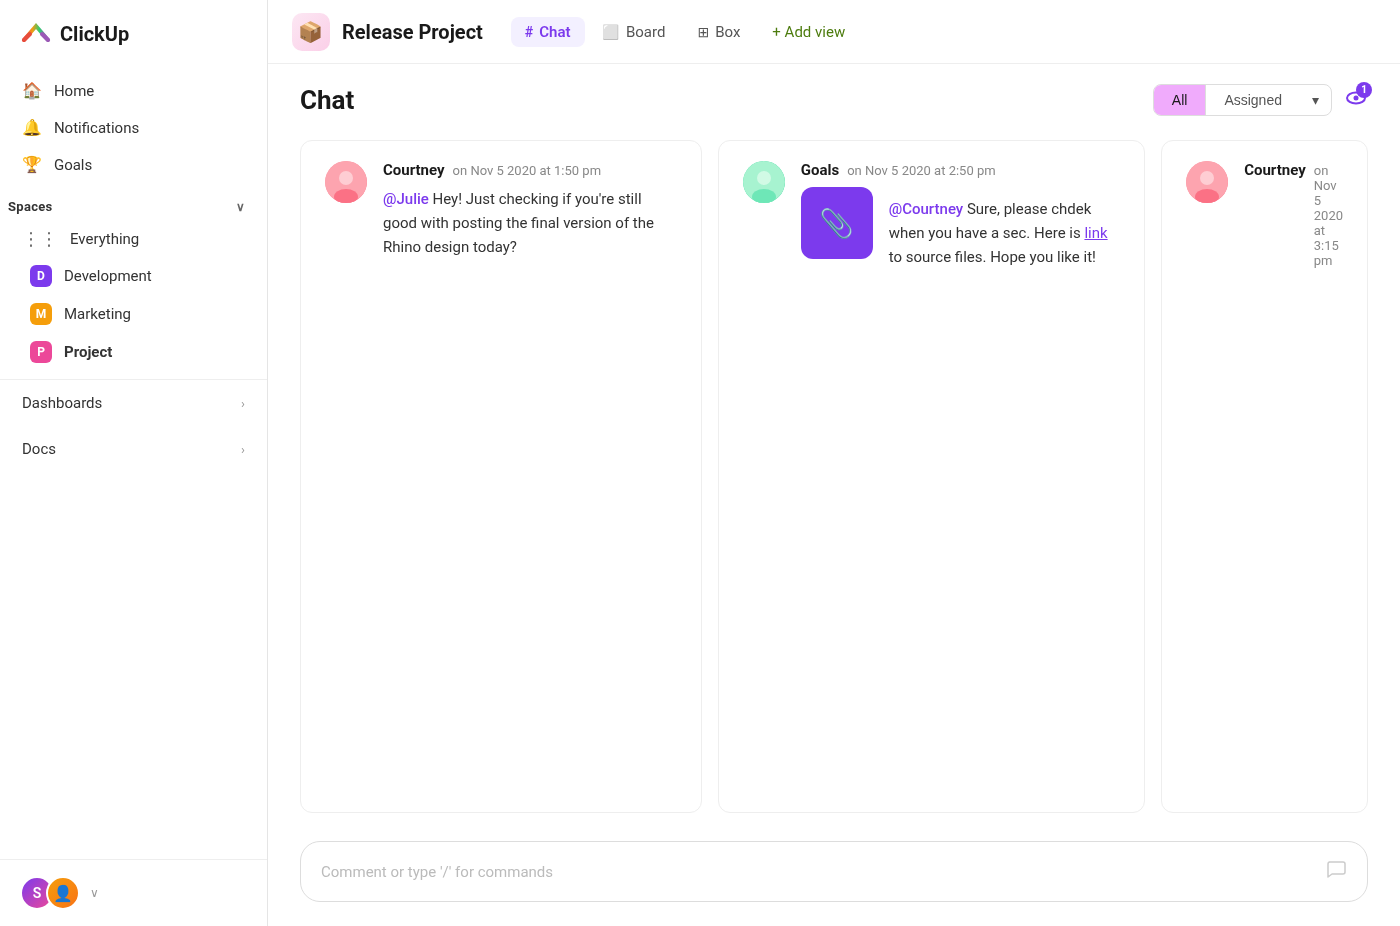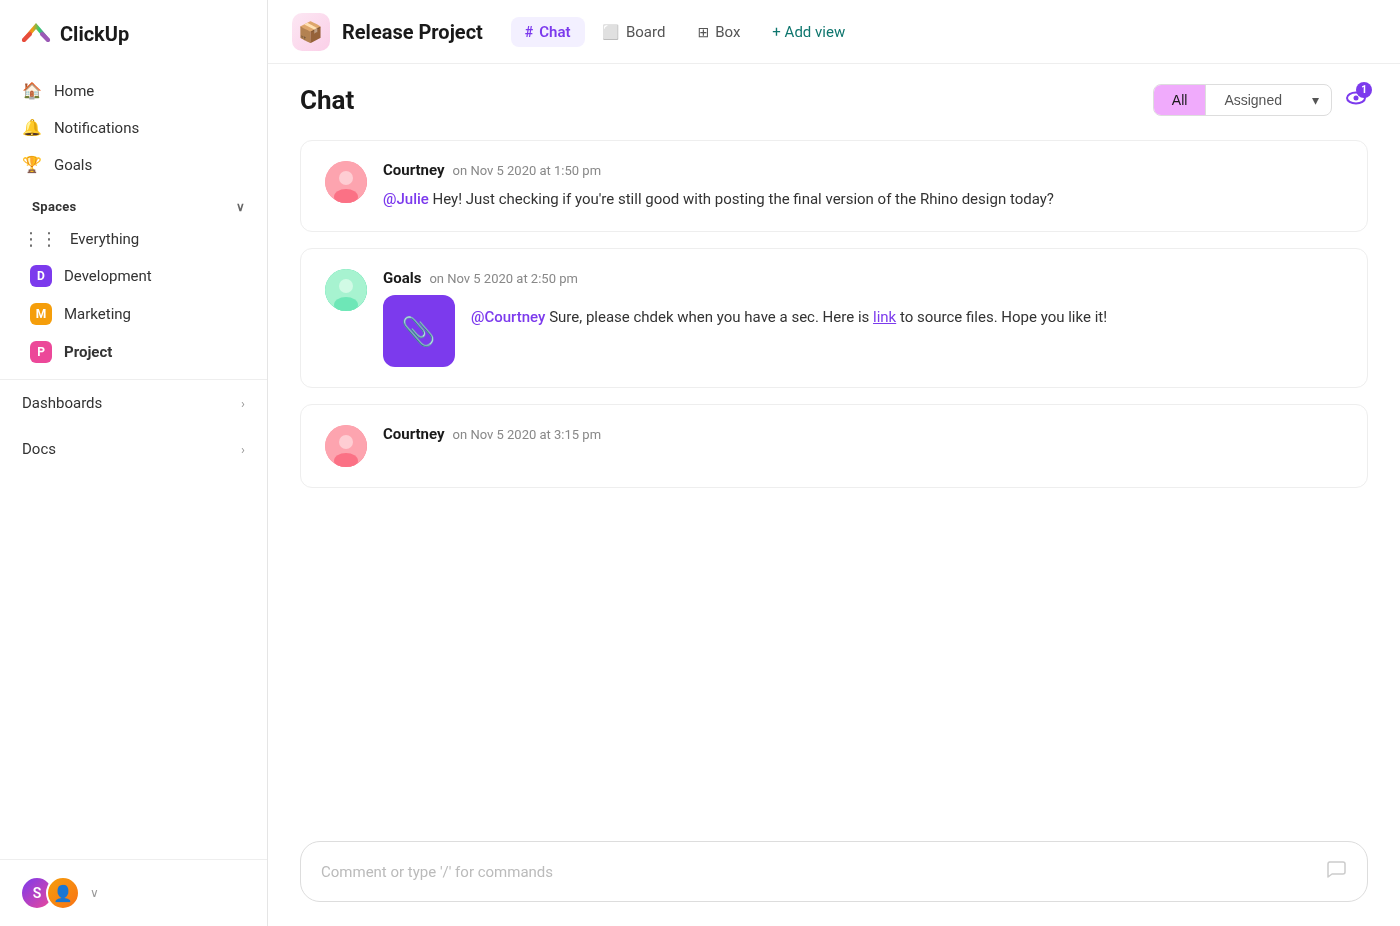--- a/index.html
+++ b/index.html
@@ -43,21 +43,21 @@
       color: #333;
       font-size: 15px;
       transition: background 0.15s;
     }
     .nav-icon { font-size: 16px; color: #666; }
 
     .spaces-header {
       display: flex;
       align-items: center;
       justify-content: space-between;
-      padding: 12px 22px 6px 32px;
+      padding: 12px 22px 6px 8px;
       font-size: 13px;
       font-weight: 700;
       color: #333;
       letter-spacing: 0.3px;
     }
     .spaces-header .chevron { font-size: 12px; color: #666; cursor: pointer; }
 
     .space-item {
       display: flex;
       align-items: center;
@@ -187,21 +187,21 @@
     }
     .tab-icon { font-size: 14px; }
     .add-view {
       display: flex;
       align-items: center;
       gap: 5px;
       padding: 6px 14px;
       border-radius: 8px;
       font-size: 15px;
       cursor: pointer;
-      color: #0f766e;
+      color: #4d7c0f;
     }
 
     
     .chat-area {
       flex: 1;
       display: flex;
       flex-direction: column;
       overflow: hidden;
     }
 
@@ -273,21 +273,20 @@
       justify-content: center;
       font-weight: 700;
     }
 
     
     .messages {
       flex: 1;
       overflow-y: auto;
       padding: 8px 32px 16px 32px;
       display: flex;
-      flex-direction: column;
       gap: 16px;
     }
     .message-card {
       background: #fff;
       border: 1.5px solid #eee;
       border-radius: 12px;
       padding: 20px 24px;
       display: flex;
       gap: 16px;
     }

